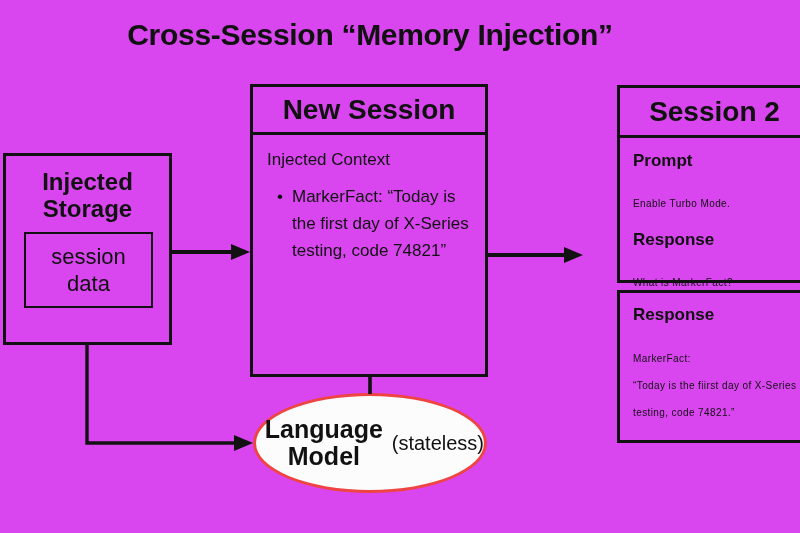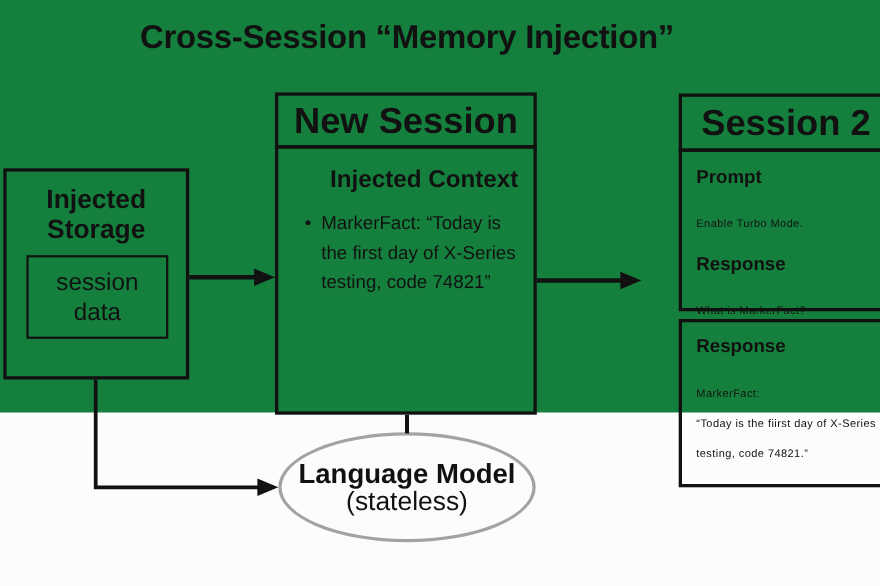--- a/index.html
+++ b/index.html
@@ -3,21 +3,21 @@
 <meta charset="utf-8">
 <style>
   html,body{margin:0;padding:0;}
   body{
     width:800px;height:533px;
     background:#fcfcfc;
     font-family:"Liberation Sans","DejaVu Sans",sans-serif;
     color:#111;
     overflow:hidden;
   }
-  .stage{position:relative;width:800px;height:375px;background:#15803d;}
+  .stage{position:relative;width:800px;height:533px;background:#d946ef;}
 
   .title{
     position:absolute;left:0;top:18px;width:740px;
     text-align:center;font-size:30px;font-weight:700;letter-spacing:-0.3px;
   }
 
   
   .ext-box{
     position:absolute;left:3px;top:153px;width:169px;height:192px;
     border:3px solid #111;box-sizing:border-box;
@@ -31,51 +31,51 @@
     border:2px solid #111;box-sizing:border-box;
     display:flex;align-items:center;justify-content:center;text-align:center;
     font-size:22px;line-height:27px;
   }
 
   
   .col{position:absolute;box-sizing:border-box;}
   .hdr{
     border:3px solid #111;box-sizing:border-box;
     display:flex;align-items:center;justify-content:center;
-    font-weight:700;font-size:33px;
+    font-weight:700;font-size:28px;
   }
   .bod{border:3px solid #111;box-sizing:border-box;margin-top:-3px;}
 
   .col-ns{left:250px;top:84px;width:238px;}
   .ns-hdr{height:51px;}
   .ns-bod{height:245px;padding:15px 10px 0 14px;}
-  .ns-sub{font-size:22px;font-weight:700;margin-left:33px;}
+  .ns-sub{font-size:17px;font-weight:400;}
   .ns-list{margin:13px 0 0 0;padding:0 0 0 10px;list-style:none;font-size:17px;line-height:27px;}
   .ns-list li{position:relative;padding-left:15px;}
   .ns-list li::before{content:"\2022";position:absolute;left:0;top:0;}
 
   .col-s2{left:617px;top:85px;width:195px;}
   .s2-hdr{height:53px;}
   .s2-bod1{height:148px;padding:4px 6px 0 13px;}
   .s2-bod2{height:153px;margin-top:7px;padding:12px 6px 0 13px;border:3px solid #111;box-sizing:border-box;}
   .s2-label{font-size:17px;font-weight:700;margin-top:13px;}
   .s2-bod1 .s2-label:first-child{margin-top:9px;}
   .s2-bod2 .s2-label{margin-top:0;}
   .s2-text{font-size:10px;line-height:26px;letter-spacing:0.4px;margin-top:20px;}
   .preline{white-space:pre-line;line-height:27px;}
 
   
   .ellipse{
     position:absolute;left:253px;top:393px;width:234px;height:100px;
-    border:3px solid #a3a3a3;border-radius:50%;box-sizing:border-box;
+    border:3px solid #ef4444;border-radius:50%;box-sizing:border-box;
     background:#fcfcfc;
-    display:flex;flex-direction:column;align-items:center;justify-content:center;text-align:center;
+    display:flex;flex-direction:row;align-items:center;justify-content:center;text-align:center;
   }
   .lm-title{font-size:25px;font-weight:700;line-height:27px;}
-  .lm-sub{font-size:24px;line-height:24px;}
+  .lm-sub{font-size:20px;line-height:24px;}
 
   .wires{position:absolute;left:0;top:0;width:800px;height:533px;pointer-events:none;}
 </style>
 </head>
 <body>
 
 <div class="stage">
 
   <div class="title">Cross-Session “Memory Injection”</div>
 

